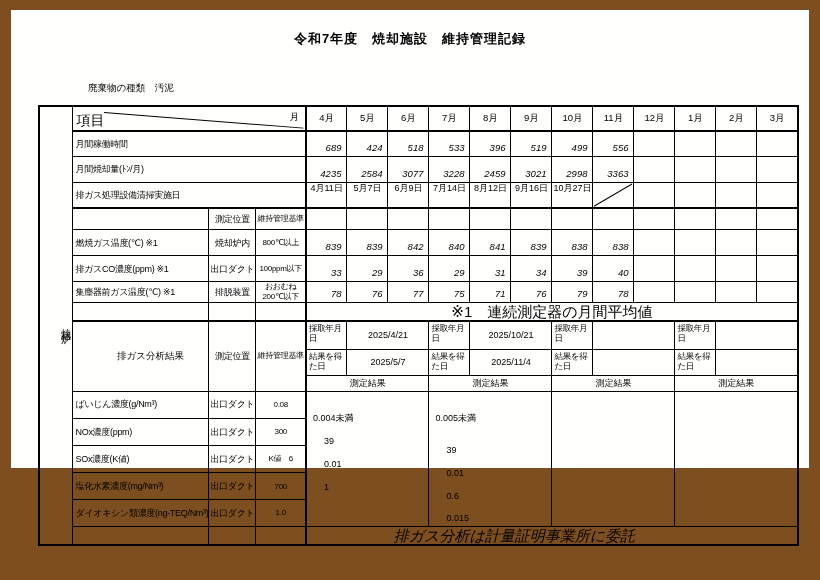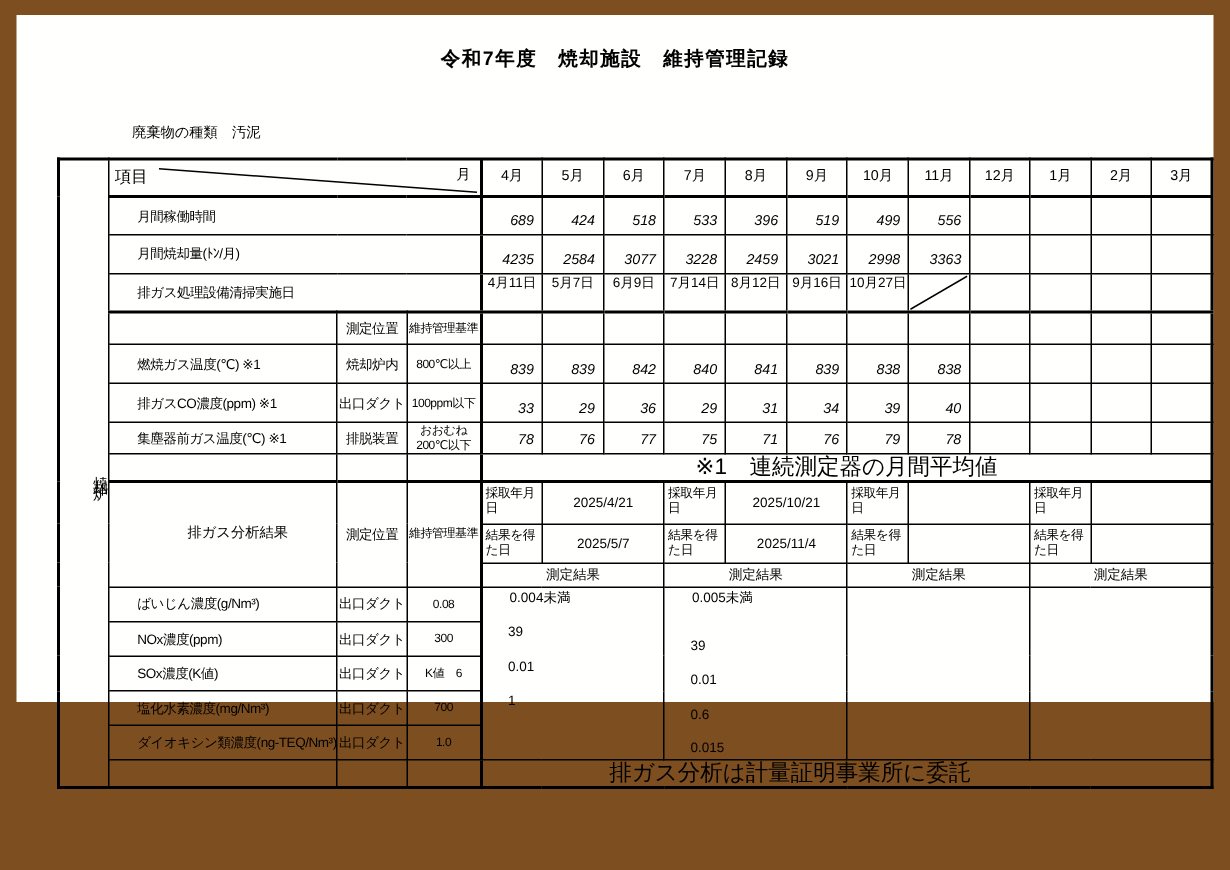--- a/index.html
+++ b/index.html
@@ -13,43 +13,43 @@
         border:2px solid #000;}
   td{border:1px solid #000;padding:0;font-size:9.5px;overflow:hidden;line-height:1.15;}
   
   .r25{height:25px}.r26{height:26px}.r22{height:22px}.r19{height:19px}.r28{height:28px}.r16{height:16px}.r23{height:23px}
   
   .bb2{border-bottom:2px solid #000}
   .bl2{border-left:2px solid #000}
   
   .vcell{text-align:center;vertical-align:middle;padding-left:20px;}
   .vtext{writing-mode:vertical-rl;letter-spacing:3px;font-size:10px;}
-  .lab{text-align:left;vertical-align:middle;padding-left:19px;white-space:nowrap;
+  .lab{text-align:left;vertical-align:middle;padding-left:3px;white-space:nowrap;
        font-size:9px;letter-spacing:-0.3px;margin-left:34px;}
   .mh{text-align:center;vertical-align:middle;border-radius:12px;}
   .num{text-align:right;vertical-align:bottom;padding:0 5px 2px 0;font-style:italic;}
   .datec{text-align:center;vertical-align:bottom;padding-bottom:14px;font-size:9px;}
   .pos{text-align:center;vertical-align:middle;font-size:9px;letter-spacing:-0.3px;}
   .std{text-align:center;vertical-align:middle;font-size:8px;letter-spacing:-0.3px;line-height:1.2;}
   .note{text-align:center;vertical-align:middle;font-size:15px;}
-  .note2{padding-right:75px;}
+  .note2{padding-right:75px;font-style:italic;}
   .sublab{font-size:8.5px;vertical-align:top;text-align:left;padding:1px 1px 0 2px;
           letter-spacing:-0.3px;line-height:1.2;}
   .dval{text-align:center;vertical-align:middle;font-size:9px;}
   .reshead{text-align:center;vertical-align:middle;font-size:9px;}
   .corner{position:relative;}
   .corner svg{position:absolute;left:0;top:0;width:100%;height:100%;}
-  .corner-item{position:absolute;left:4px;top:5px;font-size:11px;}
+  .corner-item{position:absolute;left:4px;top:5px;font-size:14px;}
   .corner-month{position:absolute;right:6px;top:5px;font-size:9.5px;}
   .slashcell{position:relative;}
   .slashcell svg{position:absolute;left:0;top:0;width:100%;height:100%;}
   .blockcell{vertical-align:top;padding:0;}
   .slot{height:23px;display:flex;align-items:flex-start;padding:1px 0 0 17px;
         box-sizing:border-box;font-size:9px;}
-  .slot.s1{padding-left:18px;}
+  .slot.s1{padding-left:6px;margin-top:20px;}
   .slot:last-child{height:22px;}
   .stagger .slot:nth-child(n+2){align-items:flex-end;padding-bottom:2px;}
 </style>
 </head>
 <body>
 
 <div class="page">
   <div class="title">令和7年度　焼却施設　維持管理記録</div>
   <div class="waste">廃棄物の種類　汚泥</div>
 

